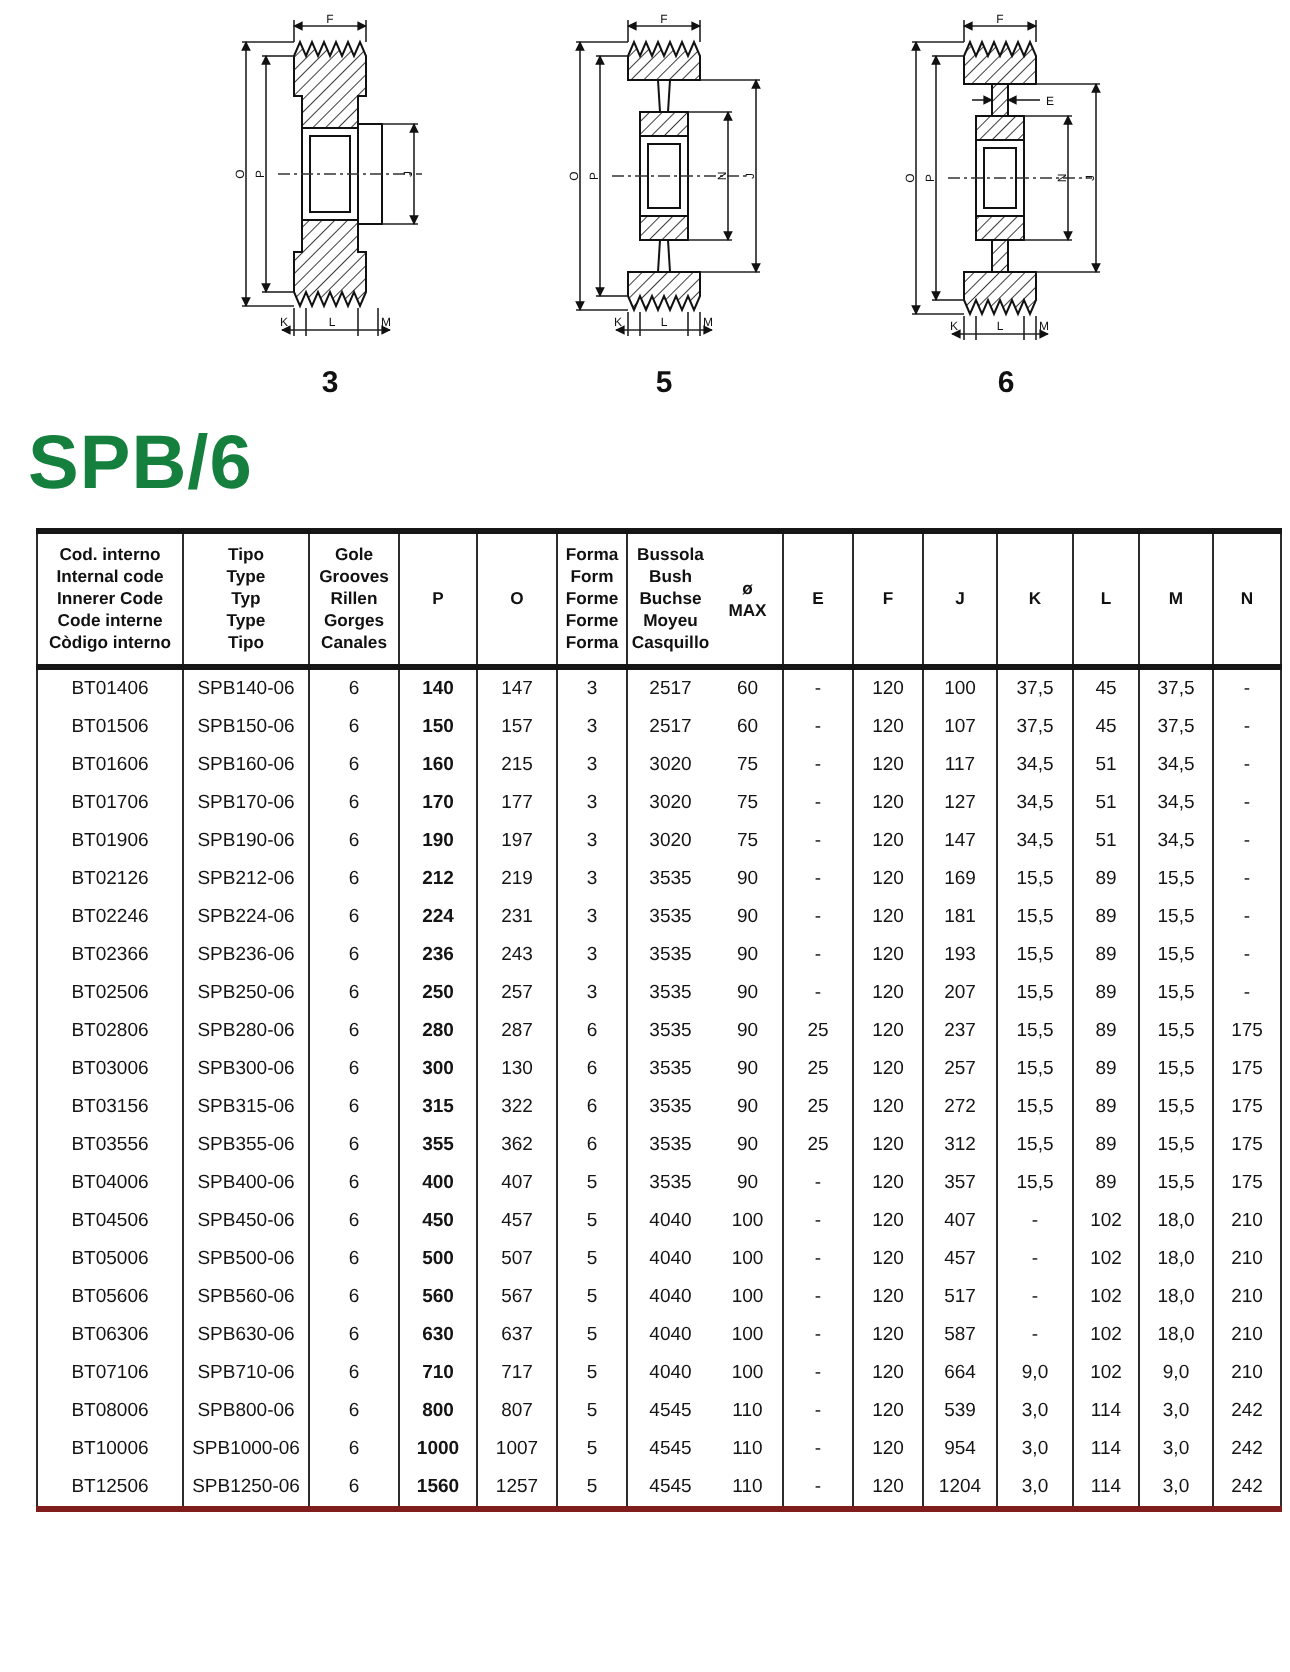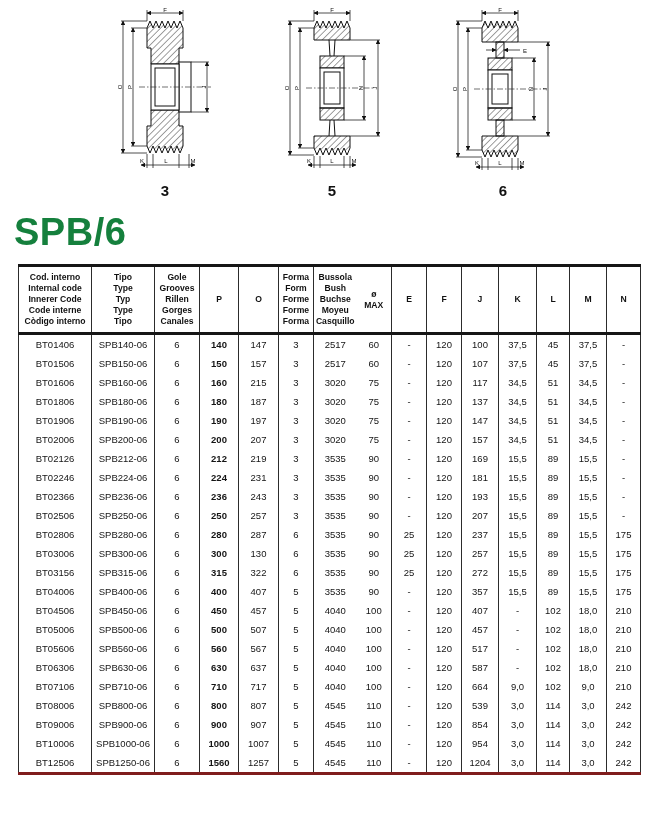--- a/index.html
+++ b/index.html
@@ -322,31 +322,31 @@
           <td class="no-l">75</td>
           <td>-</td>
           <td>120</td>
           <td>117</td>
           <td>34,5</td>
           <td>51</td>
           <td>34,5</td>
           <td>-</td>
         </tr>
         <tr>
-          <td>BT01806</td>
-          <td>SPB180-06</td>
-          <td>6</td>
-          <td class="bold">180</td>
-          <td>187</td>
+          <td>BT01706</td>
+          <td>SPB170-06</td>
+          <td>6</td>
+          <td class="bold">170</td>
+          <td>177</td>
           <td>3</td>
           <td class="no-r">3020</td>
           <td class="no-l">75</td>
           <td>-</td>
           <td>120</td>
-          <td>137</td>
+          <td>127</td>
           <td>34,5</td>
           <td>51</td>
           <td>34,5</td>
           <td>-</td>
         </tr>
         <tr>
           <td>BT01906</td>
           <td>SPB190-06</td>
           <td>6</td>
           <td class="bold">190</td>
@@ -356,37 +356,20 @@
           <td class="no-l">75</td>
           <td>-</td>
           <td>120</td>
           <td>147</td>
           <td>34,5</td>
           <td>51</td>
           <td>34,5</td>
           <td>-</td>
         </tr>
         <tr>
-          <td>BT02006</td>
-          <td>SPB200-06</td>
-          <td>6</td>
-          <td class="bold">200</td>
-          <td>207</td>
-          <td>3</td>
-          <td class="no-r">3020</td>
-          <td class="no-l">75</td>
-          <td>-</td>
-          <td>120</td>
-          <td>157</td>
-          <td>34,5</td>
-          <td>51</td>
-          <td>34,5</td>
-          <td>-</td>
-        </tr>
-        <tr>
           <td>BT02126</td>
           <td>SPB212-06</td>
           <td>6</td>
           <td class="bold">212</td>
           <td>219</td>
           <td>3</td>
           <td class="no-r">3535</td>
           <td class="no-l">90</td>
           <td>-</td>
           <td>120</td>
@@ -486,20 +469,37 @@
           <td>SPB315-06</td>
           <td>6</td>
           <td class="bold">315</td>
           <td>322</td>
           <td>6</td>
           <td class="no-r">3535</td>
           <td class="no-l">90</td>
           <td>25</td>
           <td>120</td>
           <td>272</td>
+          <td>15,5</td>
+          <td>89</td>
+          <td>15,5</td>
+          <td>175</td>
+        </tr>
+        <tr>
+          <td>BT03556</td>
+          <td>SPB355-06</td>
+          <td>6</td>
+          <td class="bold">355</td>
+          <td>362</td>
+          <td>6</td>
+          <td class="no-r">3535</td>
+          <td class="no-l">90</td>
+          <td>25</td>
+          <td>120</td>
+          <td>312</td>
           <td>15,5</td>
           <td>89</td>
           <td>15,5</td>
           <td>175</td>
         </tr>
         <tr>
           <td>BT04006</td>
           <td>SPB400-06</td>
           <td>6</td>
           <td class="bold">400</td>
@@ -611,37 +611,20 @@
           <td class="no-l">110</td>
           <td>-</td>
           <td>120</td>
           <td>539</td>
           <td>3,0</td>
           <td>114</td>
           <td>3,0</td>
           <td>242</td>
         </tr>
         <tr>
-          <td>BT09006</td>
-          <td>SPB900-06</td>
-          <td>6</td>
-          <td class="bold">900</td>
-          <td>907</td>
-          <td>5</td>
-          <td class="no-r">4545</td>
-          <td class="no-l">110</td>
-          <td>-</td>
-          <td>120</td>
-          <td>854</td>
-          <td>3,0</td>
-          <td>114</td>
-          <td>3,0</td>
-          <td>242</td>
-        </tr>
-        <tr>
           <td>BT10006</td>
           <td>SPB1000-06</td>
           <td>6</td>
           <td class="bold">1000</td>
           <td>1007</td>
           <td>5</td>
           <td class="no-r">4545</td>
           <td class="no-l">110</td>
           <td>-</td>
           <td>120</td>

